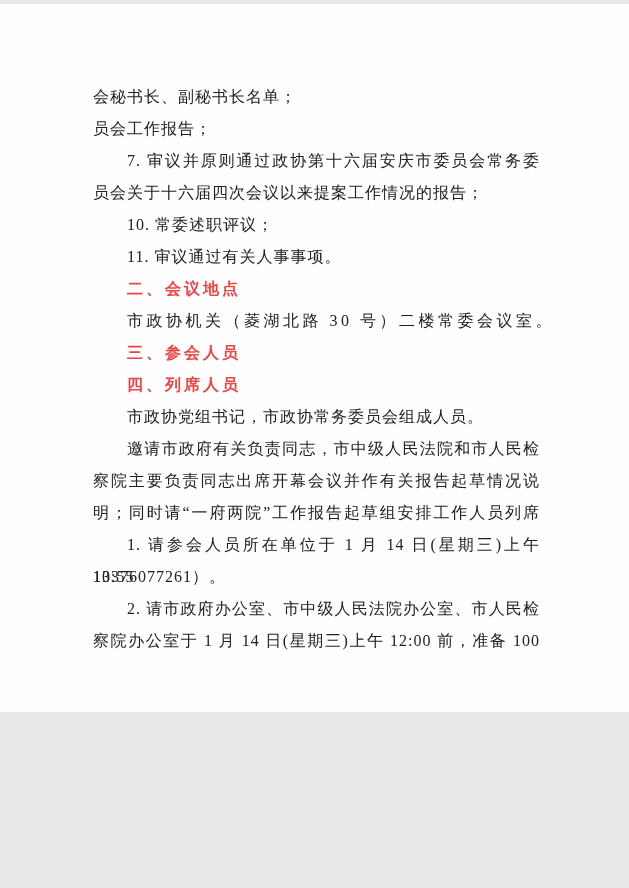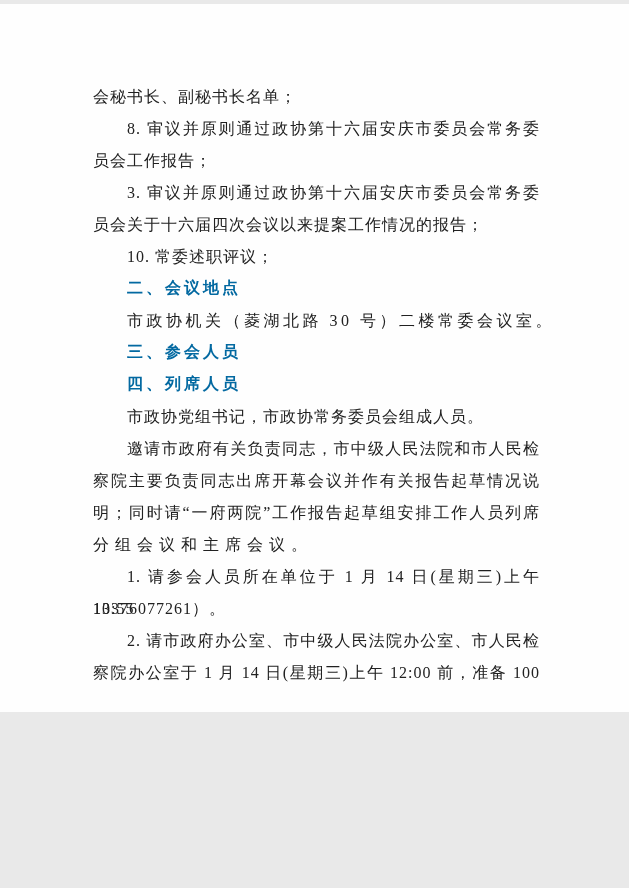--- a/index.html
+++ b/index.html
@@ -32,23 +32,23 @@
   }
   .indent { text-indent: 34px; }
   .fill {
     white-space: normal;
     word-break: keep-all;
     line-break: strict;
     text-align: justify;
     text-align-last: justify;
   }
   .heading {
-    font-family: Liberation Mono, monospace;
+    font-family: Liberation Serif, serif;
     font-weight: bold;
-    color: #0369a1;
+    color: #ef4444;
     letter-spacing: 3px;
   }
   .sp1 { letter-spacing: 3.5px; text-align: center; }
   .sp2 { letter-spacing: 6px; }
   .tight { letter-spacing: 0.2px; }
   .page-footer {
     position: absolute;
     left: 0;
     top: 820px;
     width: 100%;
@@ -57,33 +57,32 @@
     color: #222;
     letter-spacing: 0;
   }
 </style>
 </head>
 <body>
 
 <div class="page">
   <div class="doc">
     <div class="line">会秘书长、副秘书长名单；</div>
-    <div class="line indent fill">8. 审议并原则通过政协第十六届安庆市委员会常务委</div>
     <div class="line">员会工作报告；</div>
-    <div class="line indent fill">3. 审议并原则通过政协第十六届安庆市委员会常务委</div>
+    <div class="line indent fill">7. 审议并原则通过政协第十六届安庆市委员会常务委</div>
     <div class="line">员会关于十六届四次会议以来提案工作情况的报告；</div>
     <div class="line indent">10. 常委述职评议；</div>
+    <div class="line indent">11. 审议通过有关人事事项。</div>
     <div class="line indent heading">二、会议地点</div>
     <div class="line indent sp1">市政协机关（菱湖北路 30 号）二楼常委会议室。</div>
     <div class="line indent heading">三、参会人员</div>
     <div class="line indent heading">四、列席人员</div>
     <div class="line indent">市政协党组书记，市政协常务委员会组成人员。</div>
     <div class="line indent fill">邀请市政府有关负责同志，市中级人民法院和市人民检</div>
     <div class="line fill">察院主要负责同志出席开幕会议并作有关报告起草情况说</div>
     <div class="line fill">明；同时请“一府两院”工作报告起草组安排工作人员列席</div>
-    <div class="line sp2">分组会议和主席会议。</div>
     <div class="line indent fill">1. 请参会人员所在单位于 1 月 14 日(星期三)上午 10:55</div>
     <div class="line">13376077261）。</div>
     <div class="line indent fill">2. 请市政府办公室、市中级人民法院办公室、市人民检</div>
     <div class="line fill">察院办公室于 1 月 14 日(星期三)上午 12:00 前，准备 100</div>
   </div>
   <div class="page-footer">2</div>
 </div>
 
 </body></html>

